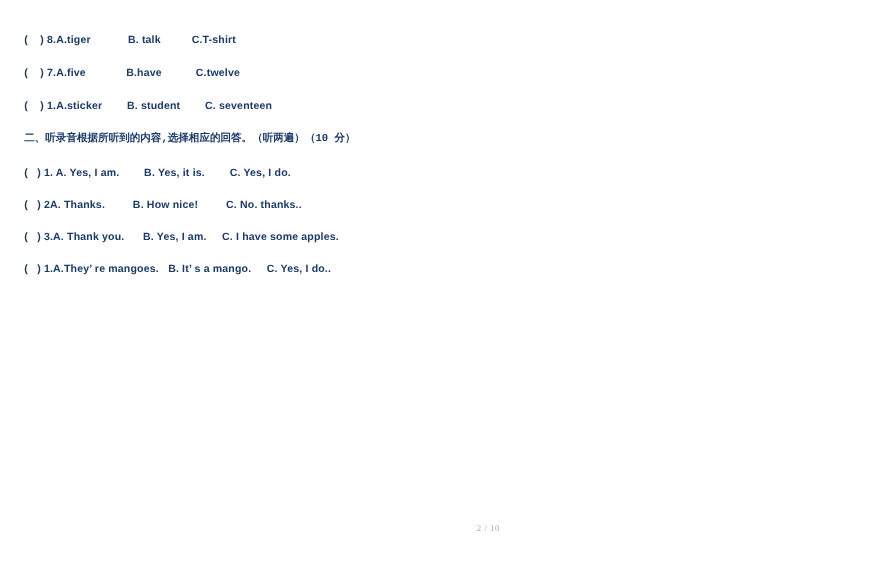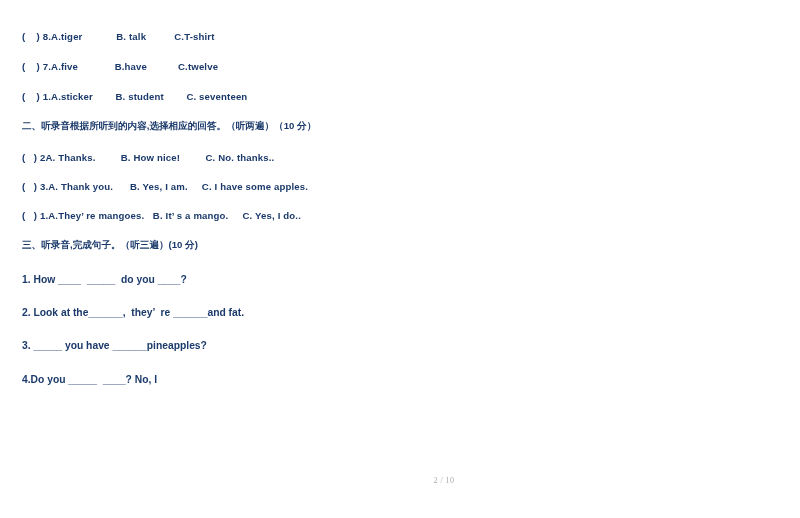--- a/index.html
+++ b/index.html
@@ -42,20 +42,21 @@
   .section-head {
     color: #1b3a6b;
     font-weight: bold;
     font-size: 9.6px;
     white-space: pre;
     line-height: 1;
   }
   .sec2-head {
     margin-top: 0px;
     margin-bottom: 22px;
+    font-family: Liberation Mono, monospace;
   }
   .sec3-head {
     margin-top: 6px;
     margin-bottom: 25px;
   }
   .q-line {
     color: #1b3a6b;
     font-weight: bold;
     font-size: 10.3px;
     white-space: pre;
@@ -86,30 +87,24 @@
   <div class="content">
 
     <div class="block-sec1">
       <div class="line mc-line">(    ) 8.A.tiger            B. talk          C.T-shirt</div>
       <div class="line mc-line">(    ) 7.A.five             B.have           C.twelve</div>
       <div class="line mc-line">(    ) 1.A.sticker        B. student        C. seventeen</div>
     </div>
 
     <div class="block-sec2">
       <div class="section-head sec2-head">二、听录音根据所听到的内容,选择相应的回答。（听两遍）（10 分）</div>
+      <div class="line mc-line">(   ) 1. A. Yes, I am.        B. Yes, it is.        C. Yes, I do.</div>
       <div class="line mc-line">(   ) 2A. Thanks.         B. How nice!         C. No. thanks..</div>
       <div class="line mc-line">(   ) 3.A. Thank you.      B. Yes, I am.     C. I have some apples.</div>
       <div class="line mc-line">(   ) 1.A.They’ re mangoes.   B. It’ s a mango.     C. Yes, I do..</div>
     </div>
 
-    <div class="block-sec3">
-      <div class="section-head sec3-head">三、听录音,完成句子。（听三遍）(10 分)</div>
-      <div class="q-line">1. How ____  _____  do you ____?</div>
-      <div class="q-line">2. Look at the______,  they’  re ______and fat.</div>
-      <div class="q-line">3. _____ you have ______pineapples?</div>
-      <div class="q-line">4.Do you _____  ____? No, I</div>
-    </div>
 
   </div>
 
   <div class="footer">2 / 10</div>
 
 </div>
 
 </body></html>

